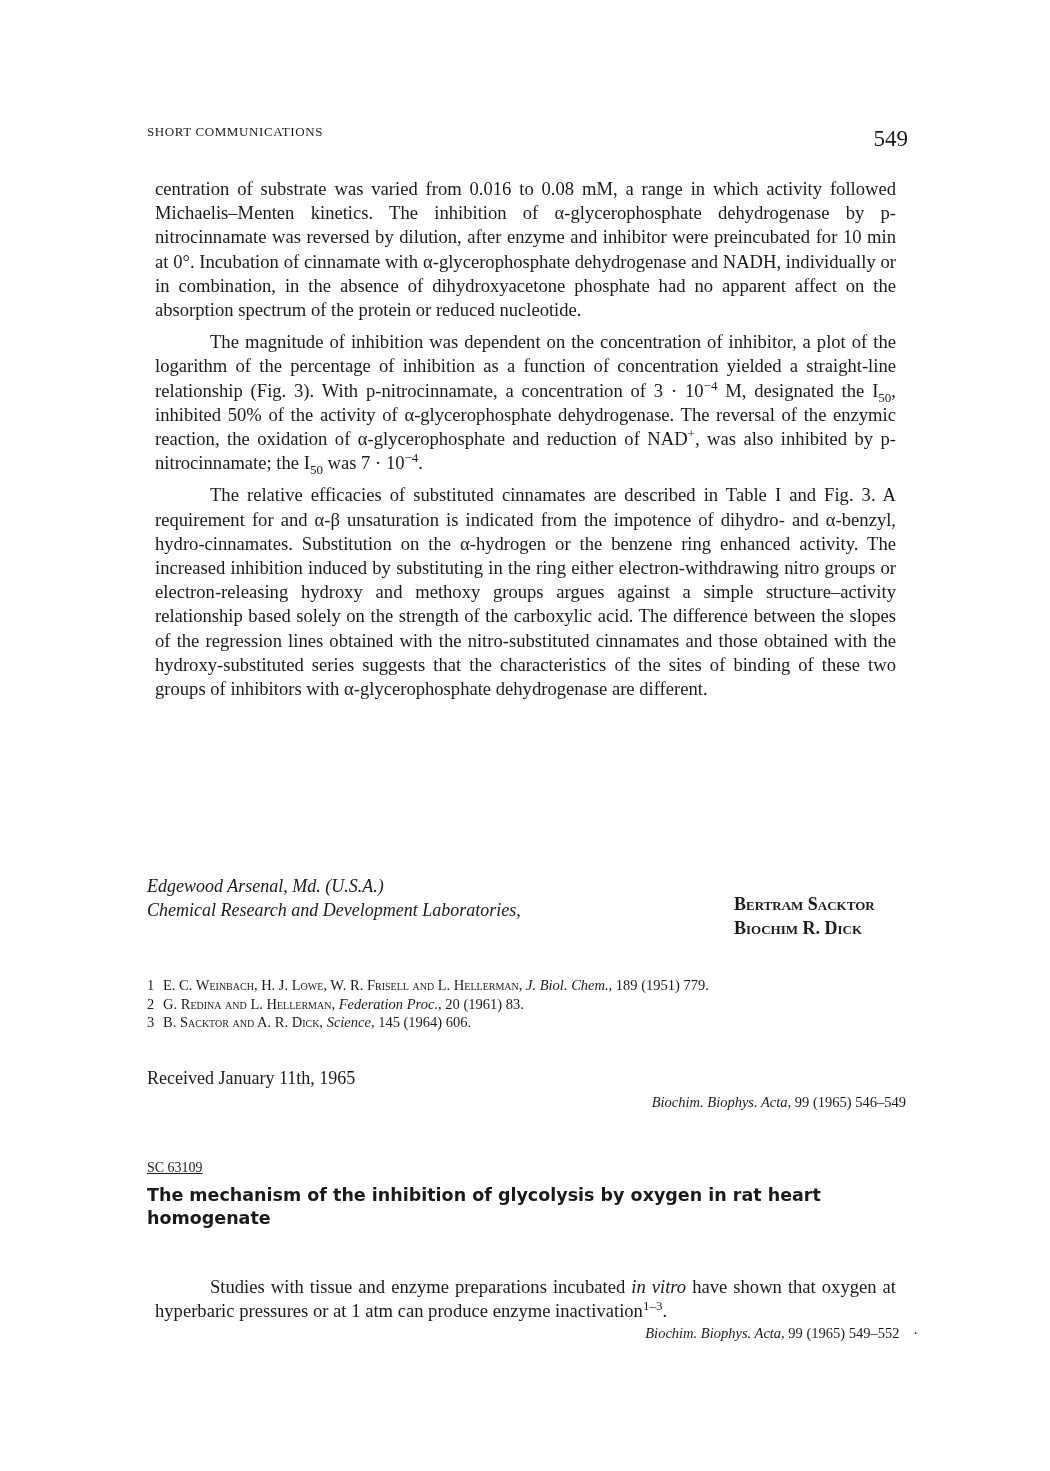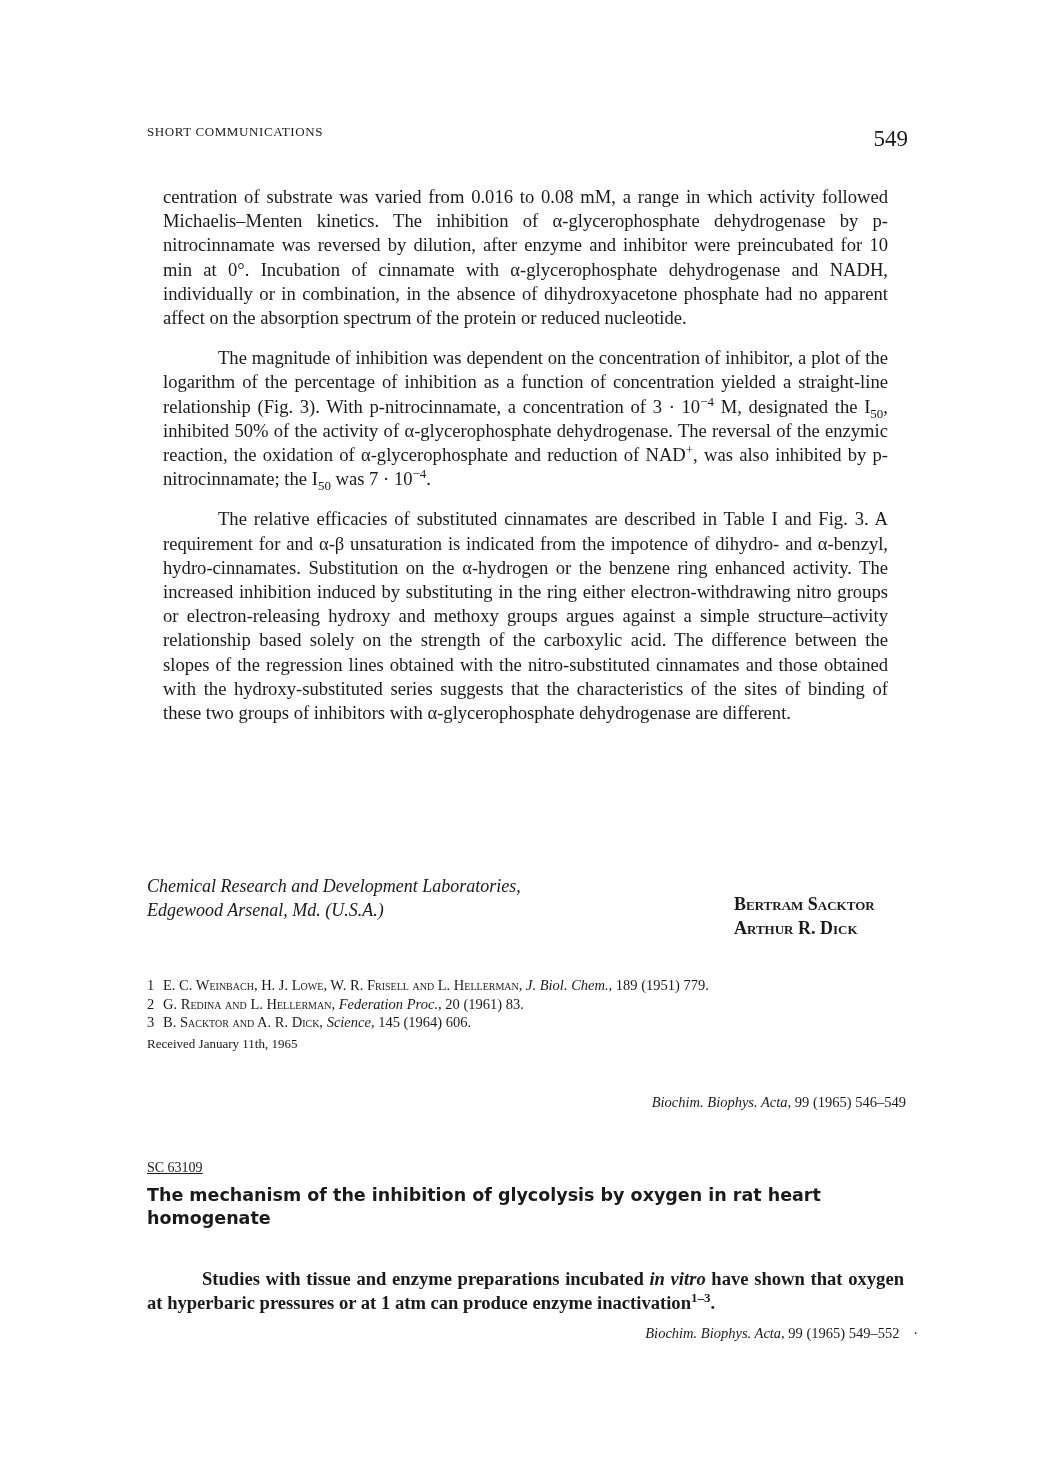--- a/index.html
+++ b/index.html
@@ -2,64 +2,64 @@
 <html><head>
   <meta charset="utf-8">
   <style>
     html, body { margin: 0; padding: 0; background: #ffffff; }
     body { width: 1050px; height: 1471px; position: relative; overflow: hidden; color: #1a1a1a; font-family: "Liberation Serif", "DejaVu Serif", serif; }
     .page { position: absolute; left: 147px; top: 0; width: 757px; }
     .running-head { position: absolute; top: 124px; left: 0; width: 757px; height: 24px; }
     .rh-title { position: absolute; left: 0; top: 0; font-size: 13px; letter-spacing: 0.6px; }
     .rh-page { position: absolute; right: -4px; top: 2px; font-size: 23px; }
     .body-text { position: absolute; top: 169px; left: 0; width: 757px; font-size: 18.6px; line-height: 24.2px; text-align: justify; }
-    .body-text p { margin: 16px; }
+    .body-text p { margin: 8px; }
     .indent { text-indent: 55px; }
     .affil { position: absolute; top: 875px; left: 0; width: 757px; font-size: 18px; line-height: 23.5px; }
     .affil-left { position: absolute; left: 0; top: 0; font-style: italic; }
     .affil-right { position: absolute; left: 587px; top: 18px; font-variant: small-caps; font-weight: bold; }
     .refs { position: absolute; top: 976px; left: 0; width: 760px; font-size: 14.5px; line-height: 18.5px; }
     .ref { position: relative; padding-left: 16px; }
     .ref-num { position: absolute; left: 0; top: 0; }
     .sc { font-variant: small-caps; }
     .it { font-style: italic; }
-    .received { position: absolute; top: 1036px; left: 0; font-size: 13px; }
+    .received { position: absolute; top: 1068px; left: 0; font-size: 18px; }
     .citation { position: absolute; font-size: 14.5px; white-space: nowrap; }
     .cit-1 { top: 1094px; right: -2px; }
     .cit-2 { top: 1325px; right: -14px; }
     .sc-code { position: absolute; top: 1160px; left: 0; font-size: 14px; text-decoration: underline; }
     .article-title { position: absolute; top: 1184px; left: 0; width: 720px; font-family: "DejaVu Sans", "Liberation Sans", sans-serif; font-weight: bold; font-size: 17.5px; line-height: 23px; }
     .intro-text { position: absolute; top: 1267px; left: 0; width: 757px; font-size: 18.6px; line-height: 24.2px; text-align: justify; }
-    .intro-text p { margin: 0; font-weight: bold; }
+    .intro-text p { margin: 8px; }
     sup, sub { font-size: 70%; line-height: 0; }
   </style>
 </head>
 <body>
 
 <div class="page">
 
   <div class="running-head">
     <span class="rh-title">SHORT COMMUNICATIONS</span>
     <span class="rh-page">549</span>
   </div>
 
   <div class="body-text">
     <p>centration of substrate was varied from 0.016 to 0.08 mM, a range in which activity followed Michaelis–Menten kinetics. The inhibition of α-glycerophosphate dehydrogenase by p-nitrocinnamate was reversed by dilution, after enzyme and inhibitor were preincubated for 10 min at 0°. Incubation of cinnamate with α-glycerophosphate dehydrogenase and NADH, individually or in combination, in the absence of dihydroxyacetone phosphate had no apparent affect on the absorption spectrum of the protein or reduced nucleotide.</p>
     <p class="indent"><span>The magnitude of inhibition was dependent on the concentration of inhibitor, a plot of the logarithm of the percentage of inhibition as a function of concentration yielded a straight-line relationship (Fig. 3). With p-nitrocinnamate, a concentration of 3 · 10</span><sup>−4</sup><span> M, designated the I</span><sub>50</sub><span>, inhibited 50% of the activity of α-glycerophosphate dehydrogenase. The reversal of the enzymic reaction, the oxidation of α-glycerophosphate and reduction of NAD</span><sup>+</sup><span>, was also inhibited by p-nitrocinnamate; the I</span><sub>50</sub><span> was 7 · 10</span><sup>−4</sup><span>.</span></p>
     <p class="indent">The relative efficacies of substituted cinnamates are described in Table I and Fig. 3. A requirement for and α-β unsaturation is indicated from the impotence of dihydro- and α-benzyl, hydro-cinnamates. Substitution on the α-hydrogen or the benzene ring enhanced activity. The increased inhibition induced by substituting in the ring either electron-withdrawing nitro groups or electron-releasing hydroxy and methoxy groups argues against a simple structure–activity relationship based solely on the strength of the carboxylic acid. The difference between the slopes of the regression lines obtained with the nitro-substituted cinnamates and those obtained with the hydroxy-substituted series suggests that the characteristics of the sites of binding of these two groups of inhibitors with α-glycerophosphate dehydrogenase are different.</p>
   </div>
 
   <div class="affil">
     <div class="affil-left">
+      <div>Edgewood Arsenal, Md. (U.S.A.)</div>
       <div>Chemical Research and Development Laboratories,</div>
-      <div>Edgewood Arsenal, Md. (U.S.A.)</div>
     </div>
     <div class="affil-right">
       <div>Bertram Sacktor</div>
-      <div>Arthur R. Dick</div>
+      <div>Biochim R. Dick</div>
     </div>
   </div>
 
   <div class="refs">
     <div class="ref">
       <span class="ref-num">1</span>
       <span class="sc">E. C. Weinbach, H. J. Lowe, W. R. Frisell and L. Hellerman,</span>
       <span class="it">J. Biol. Chem.</span><span>, 189 (1951) 779.</span>
     </div>
     <div class="ref">

